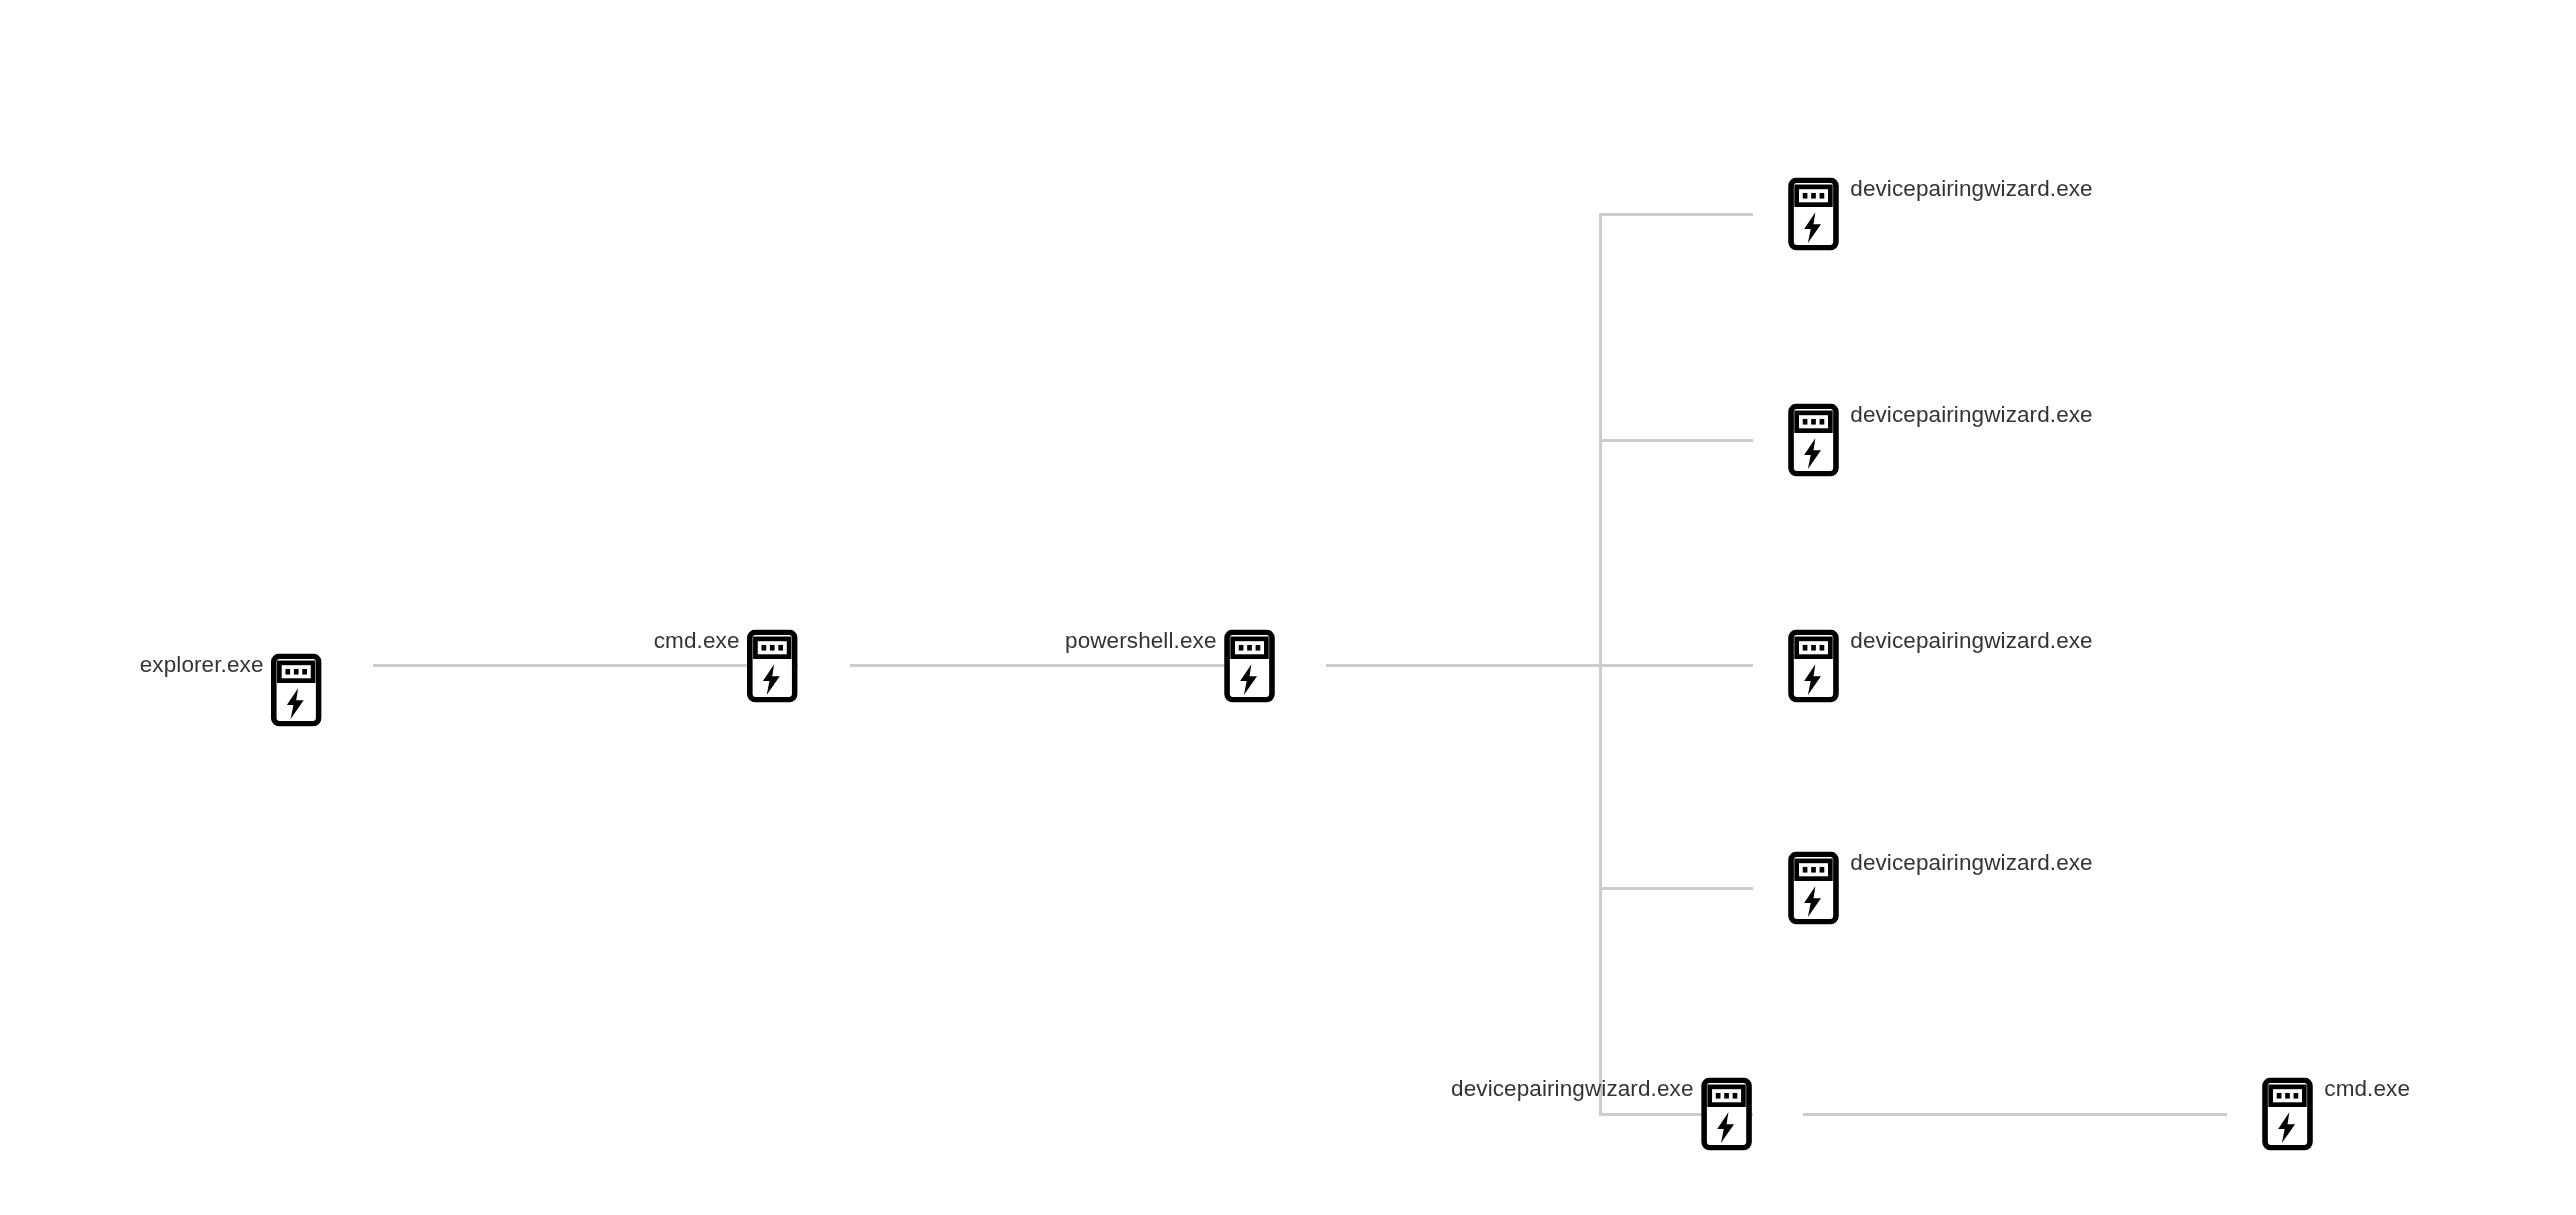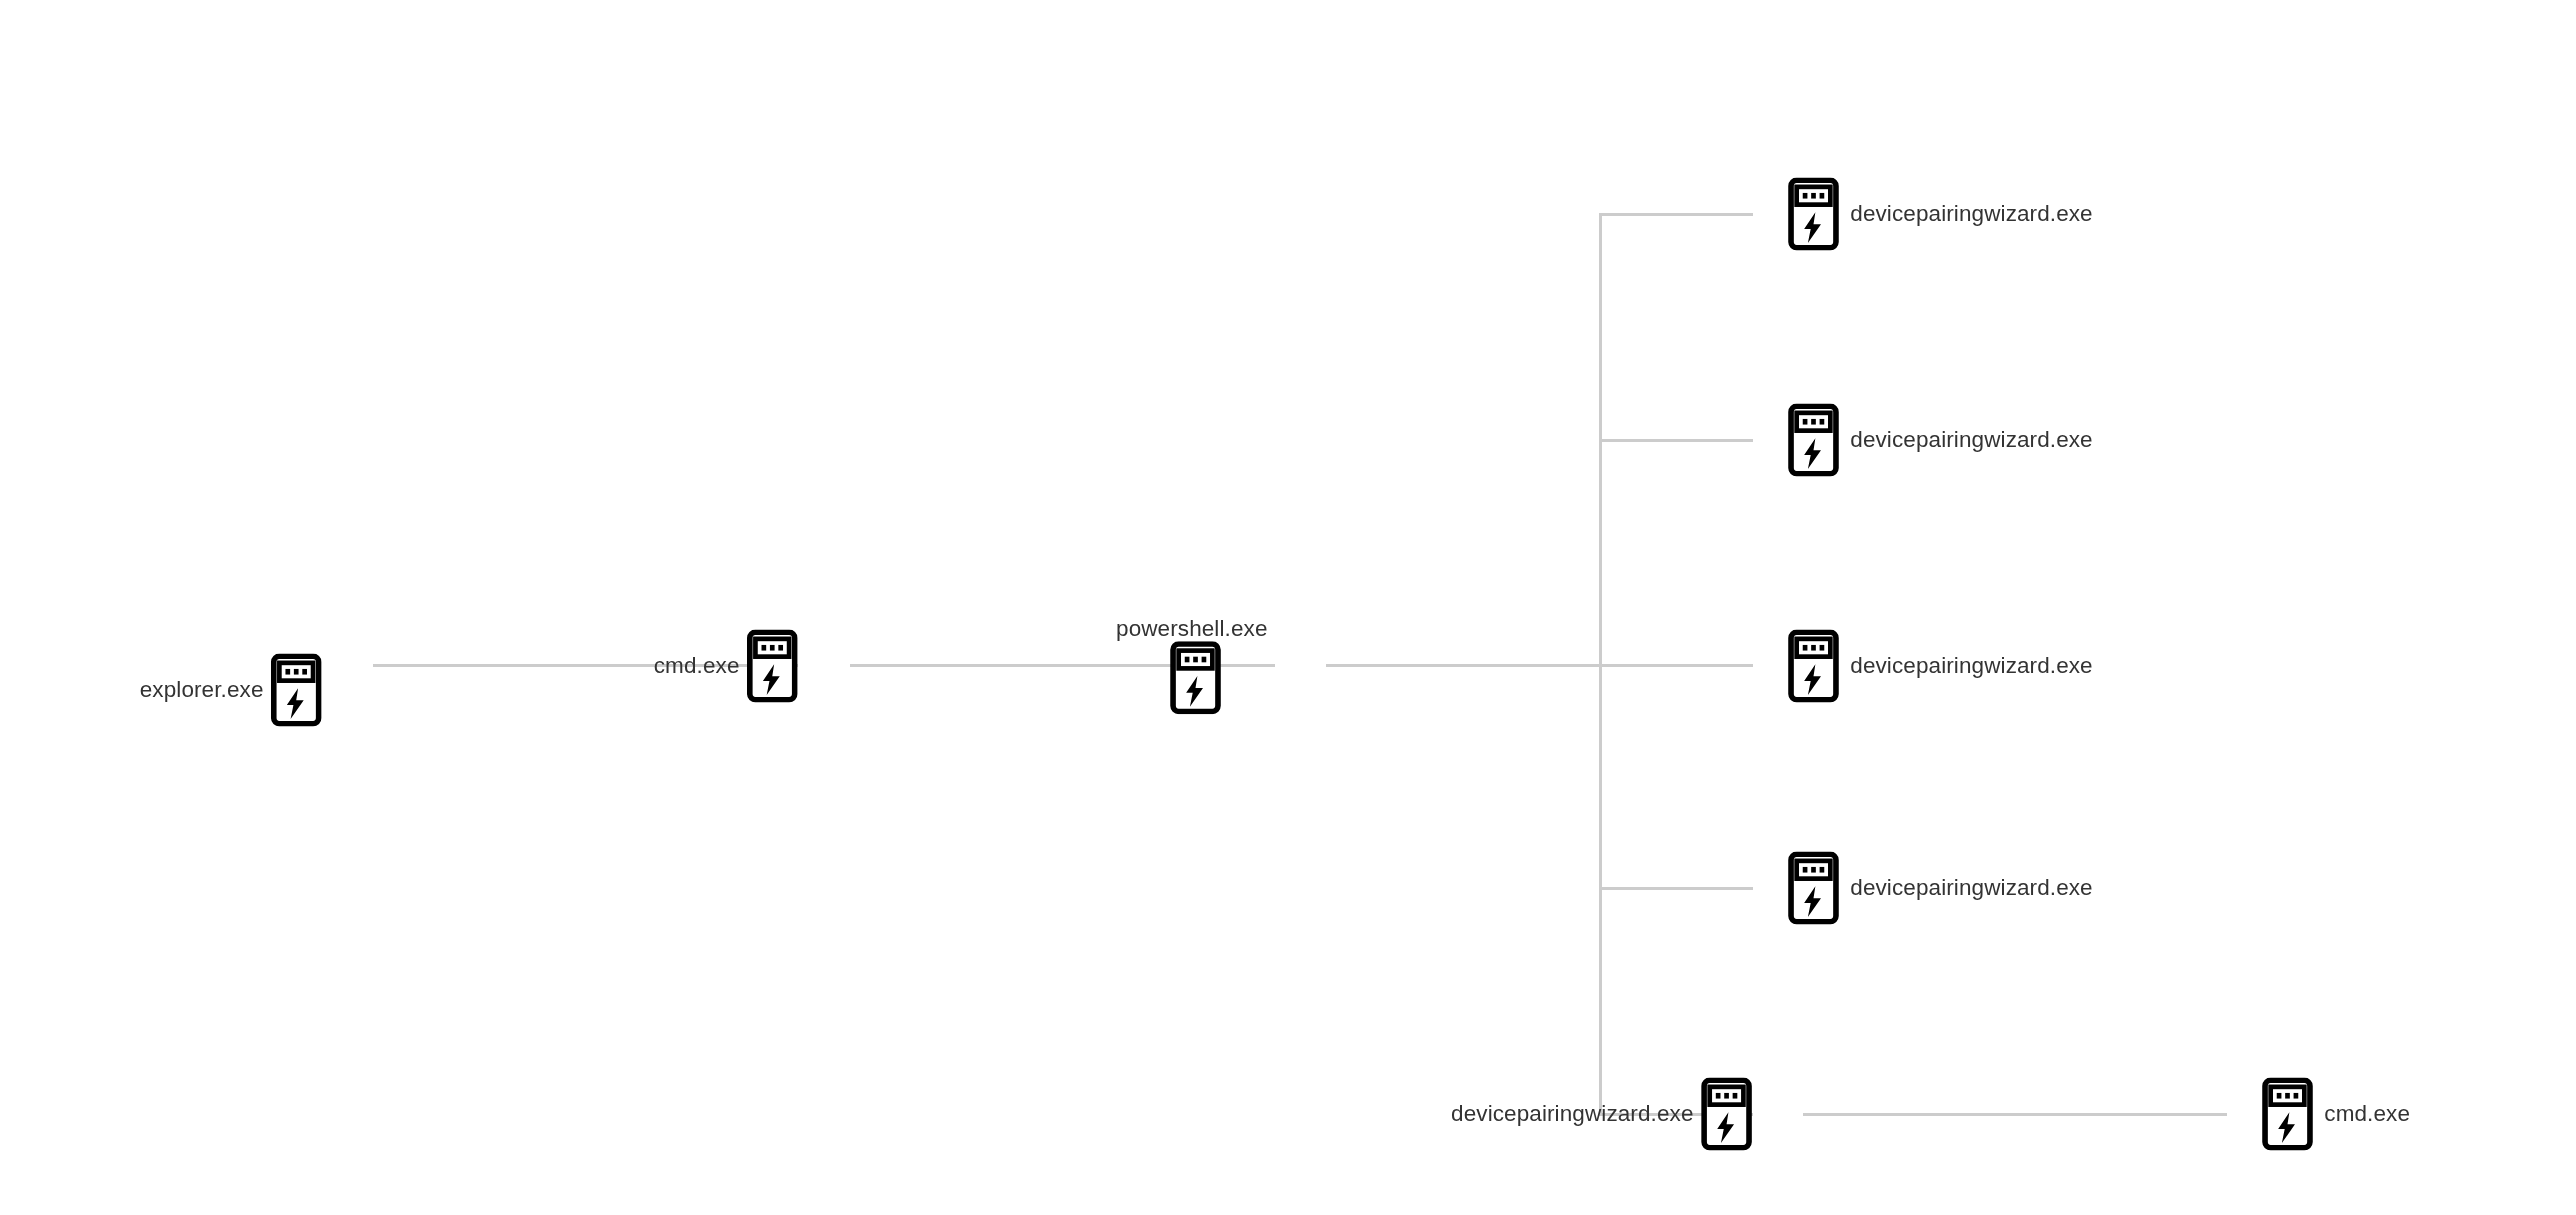--- a/index.html
+++ b/index.html
@@ -29,21 +29,20 @@
   .edge-v {
     position: absolute;
     width: 2.8px;
     background: #cccccc;
   }
 
   
   .node {
     position: absolute;
     display: flex;
-    align-items: center;
     white-space: nowrap;
     padding-left: 36px;
   }
   
   .node.label-left {
     flex-direction: row;
     transform: translate(-100%, -50%);
   }
   
   .node.label-right {
@@ -111,21 +110,21 @@
     <svg class="node-icon" viewBox="0 0 54 78">
       <rect x="3" y="3" width="48" height="72" rx="6" ry="6" fill="#ffffff" stroke="#000000" stroke-width="6"></rect>
       <rect x="9" y="10" width="36" height="19" fill="none" stroke="#000000" stroke-width="5"></rect>
       <rect x="15.5" y="16.5" width="5" height="6" fill="#000000"></rect>
       <rect x="24.5" y="16.5" width="5" height="6" fill="#000000"></rect>
       <rect x="33.5" y="16.5" width="5" height="6" fill="#000000"></rect>
       <path d="M29 37 L17 55 L24 55 L21 70 L35 50 L27 50 Z" fill="#000000"></path>
     </svg>
   </div>
 
-  <div class="node label-left" style="left:1275px; top:666px;flex-direction:column;">
+  <div class="node label-left" style="left:1275px; top:666px;">
     <span class="node-label">powershell.exe</span>
     <svg class="node-icon" viewBox="0 0 54 78">
       <rect x="3" y="3" width="48" height="72" rx="6" ry="6" fill="#ffffff" stroke="#000000" stroke-width="6"></rect>
       <rect x="9" y="10" width="36" height="19" fill="none" stroke="#000000" stroke-width="5"></rect>
       <rect x="15.5" y="16.5" width="5" height="6" fill="#000000"></rect>
       <rect x="24.5" y="16.5" width="5" height="6" fill="#000000"></rect>
       <rect x="33.5" y="16.5" width="5" height="6" fill="#000000"></rect>
       <path d="M29 37 L17 55 L24 55 L21 70 L35 50 L27 50 Z" fill="#000000"></path>
     </svg>
   </div>

